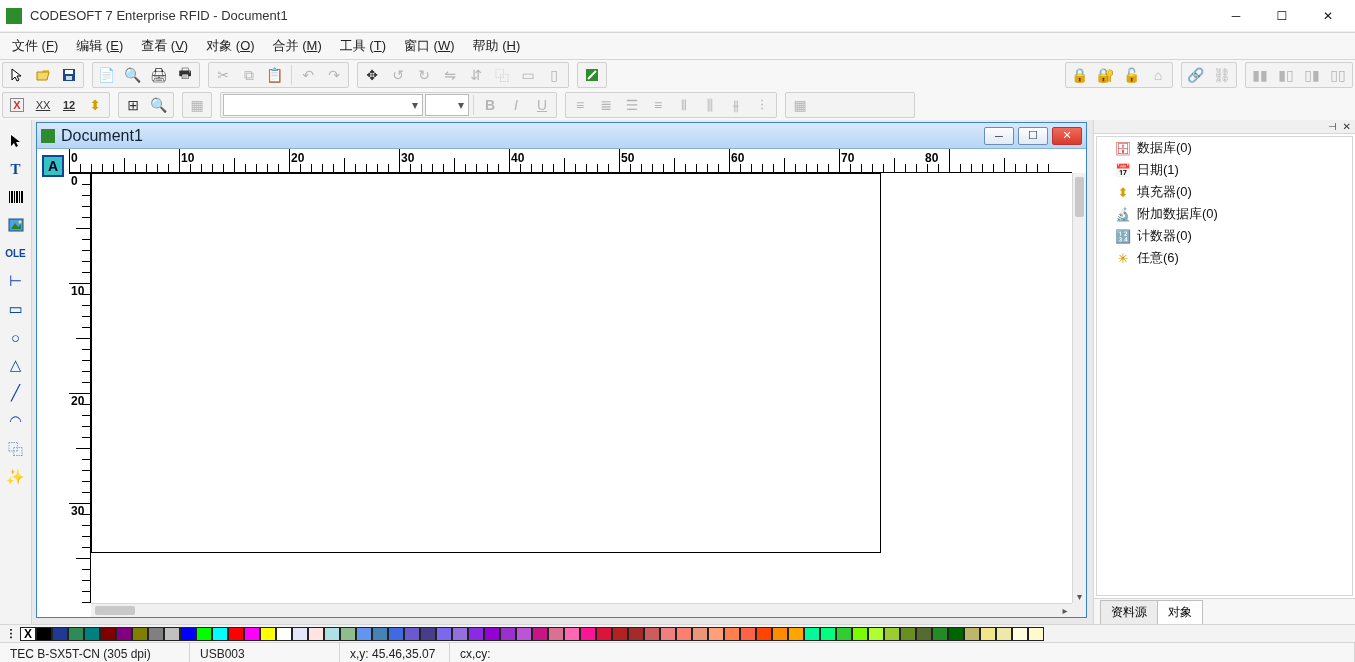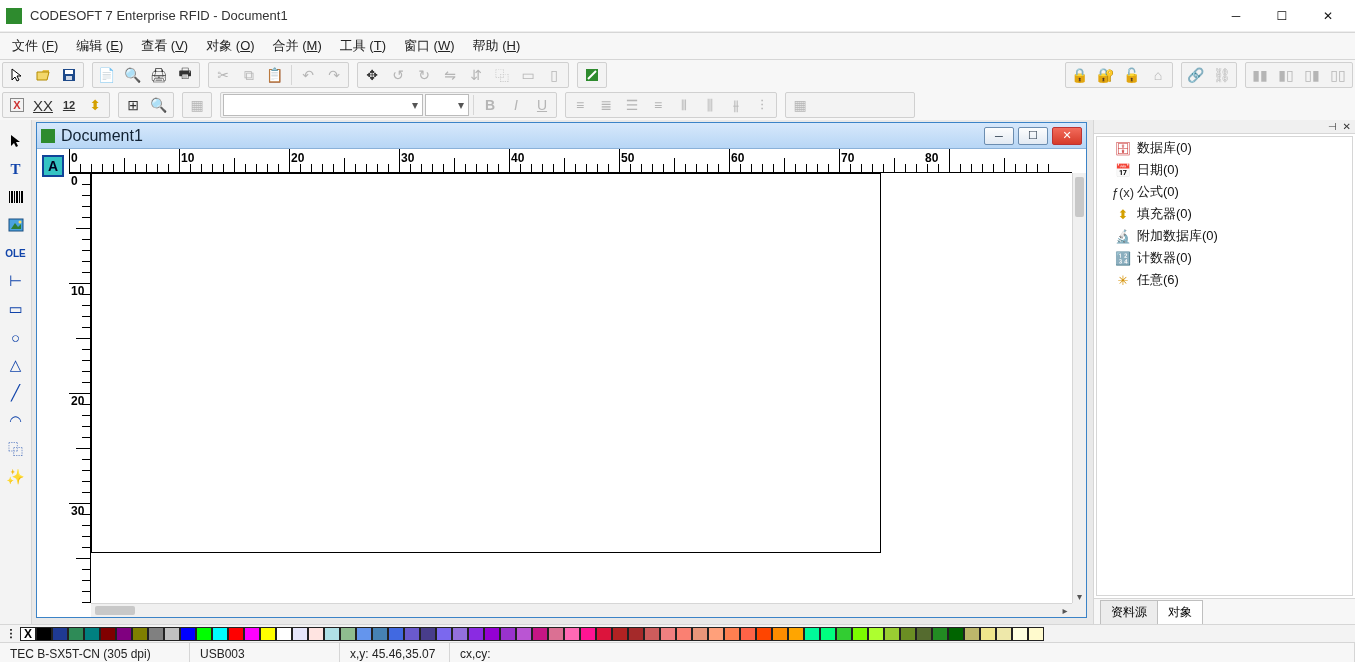--- a/index.html
+++ b/index.html
@@ -168,21 +168,21 @@
       <div class="tool-btn disabled">▯▯</div>
     </div>
   </div>
 
   <div class="toolbar-row">
     <div class="toolbar-group">
       <div class="tool-btn">
           <span style="color:#c33;font-weight:700;font-size:11px;border:1px solid #888;padding:0 2px;">X</span>
         </div>
       <div class="tool-btn">
-          <span style="font-size:15px;text-decoration:underline;">XX</span>
+          <span style="font-size:11px;text-decoration:underline;">XX</span>
         </div>
       <div class="tool-btn">
           <span style="font-size:11px;text-decoration:underline;font-weight:700;">12</span>
         </div>
       <div class="tool-btn">
           <span style="color:#d4a000;">⬍</span>
         </div>
     </div>
     <div class="toolbar-group">
       <div class="tool-btn">⊞</div>
@@ -467,25 +467,21 @@
       <div class="pin">⊣</div>
       <div class="x">✕</div>
     </div>
     <div class="panel-body" id="ds-tree">
         <div class="tree-item">
           <span class="ico" style="color: rgb(198, 40, 40);">🗄</span>
           <span>数据库(0)</span>
         </div>
         <div class="tree-item">
           <span class="ico" style="color: rgb(183, 28, 28);">📅</span>
-          <span>日期(0)</span>
-        </div>
-        <div class="tree-item">
-          <span class="ico" style="color: rgb(51, 51, 51);">ƒ(x)</span>
-          <span>公式(0)</span>
+          <span>日期(1)</span>
         </div>
         <div class="tree-item">
           <span class="ico" style="color: rgb(212, 160, 0);">⬍</span>
           <span>填充器(0)</span>
         </div>
         <div class="tree-item">
           <span class="ico" style="color: rgb(17, 17, 17);">🔬</span>
           <span>附加数据库(0)</span>
         </div>
         <div class="tree-item">

